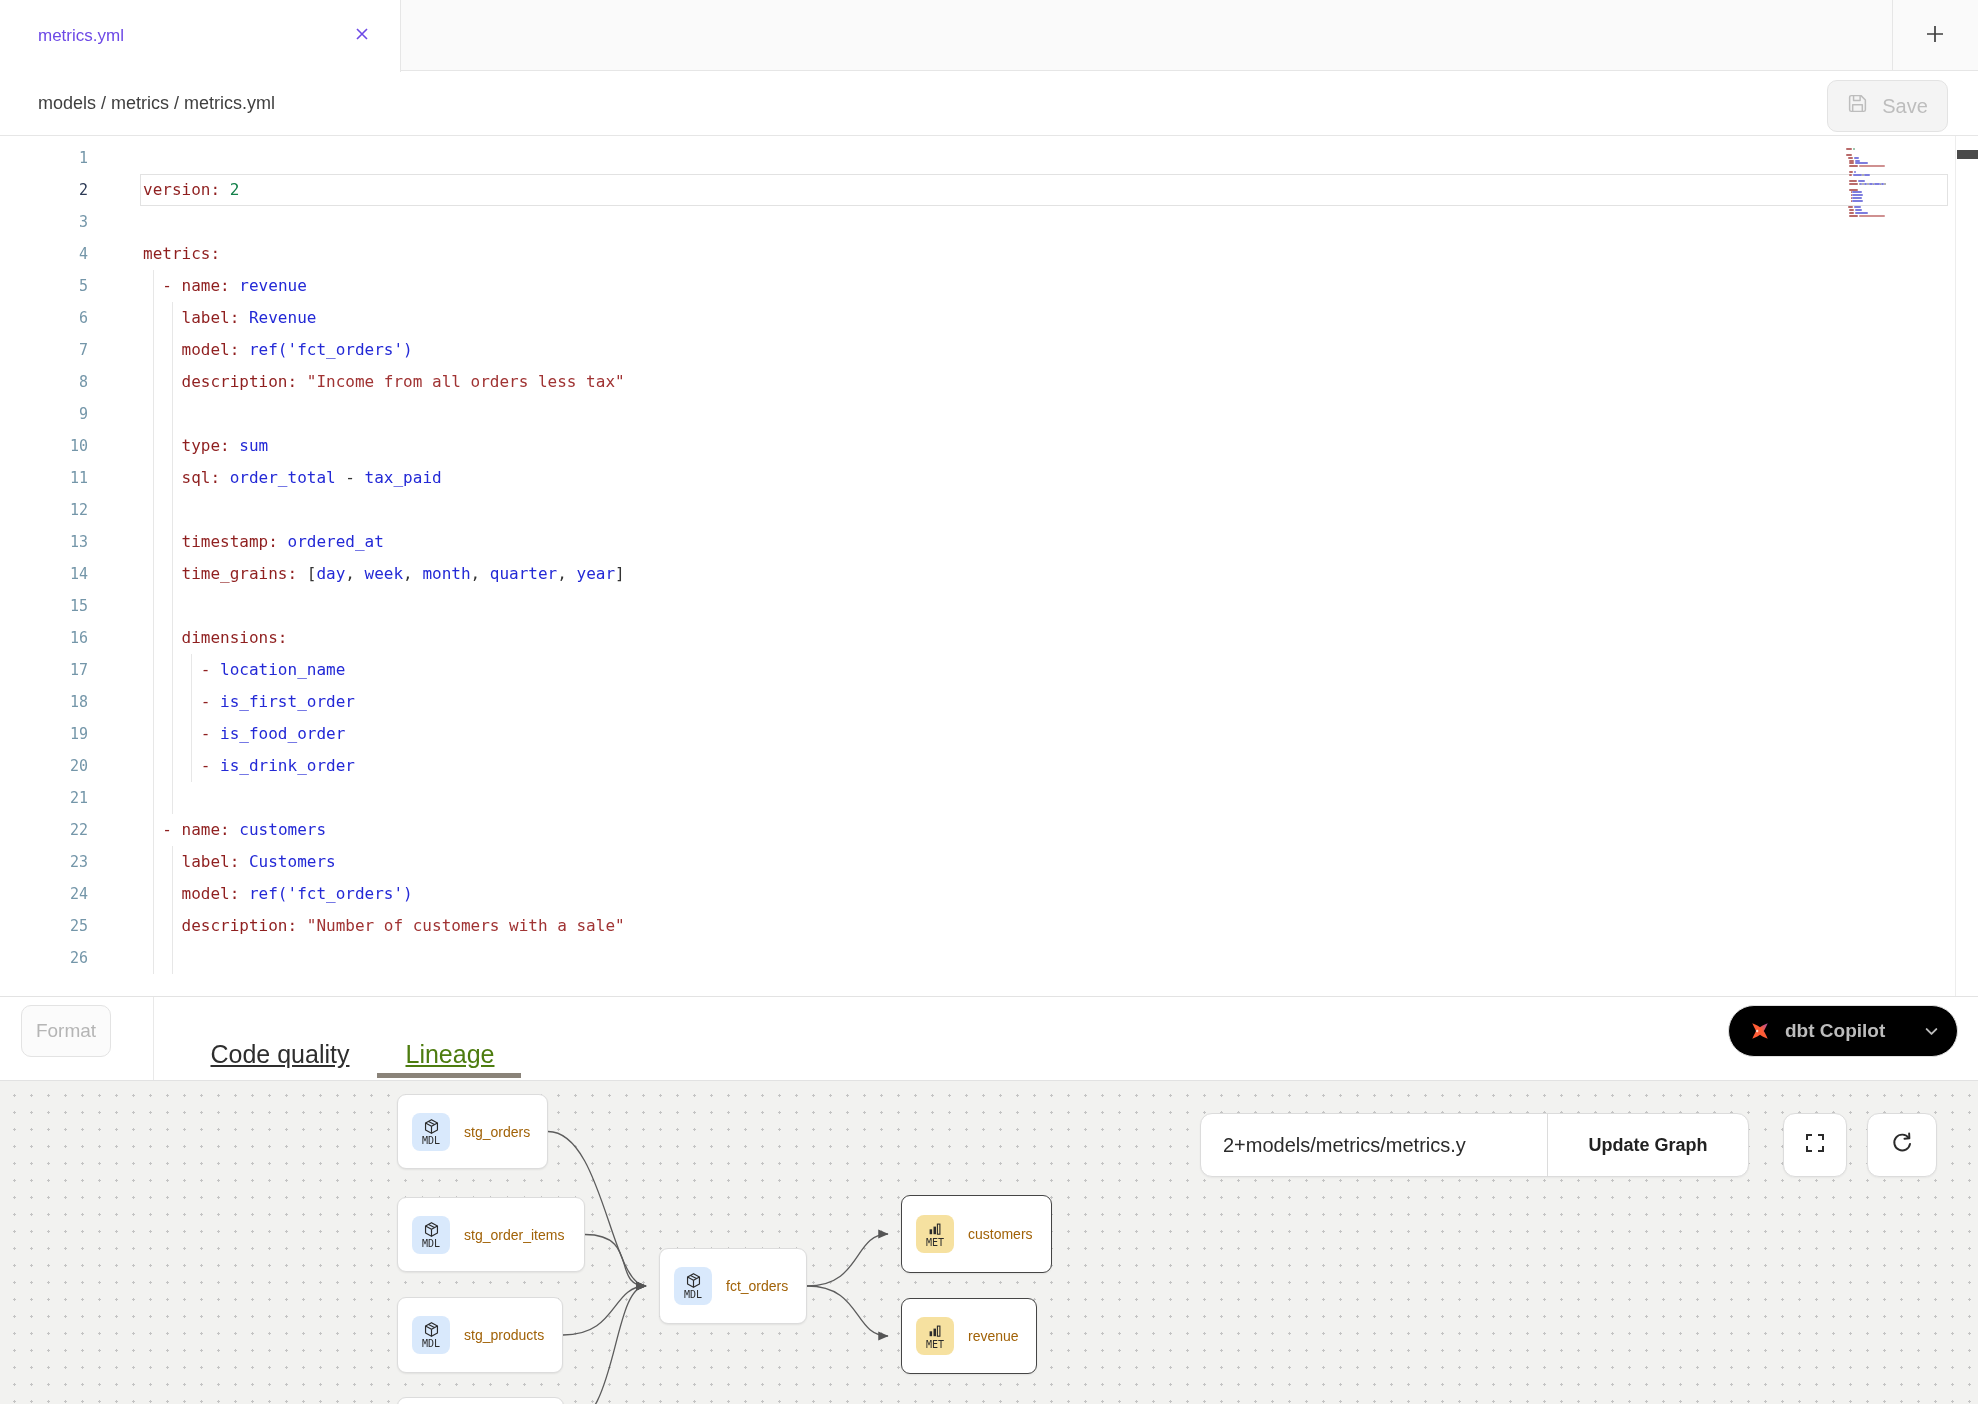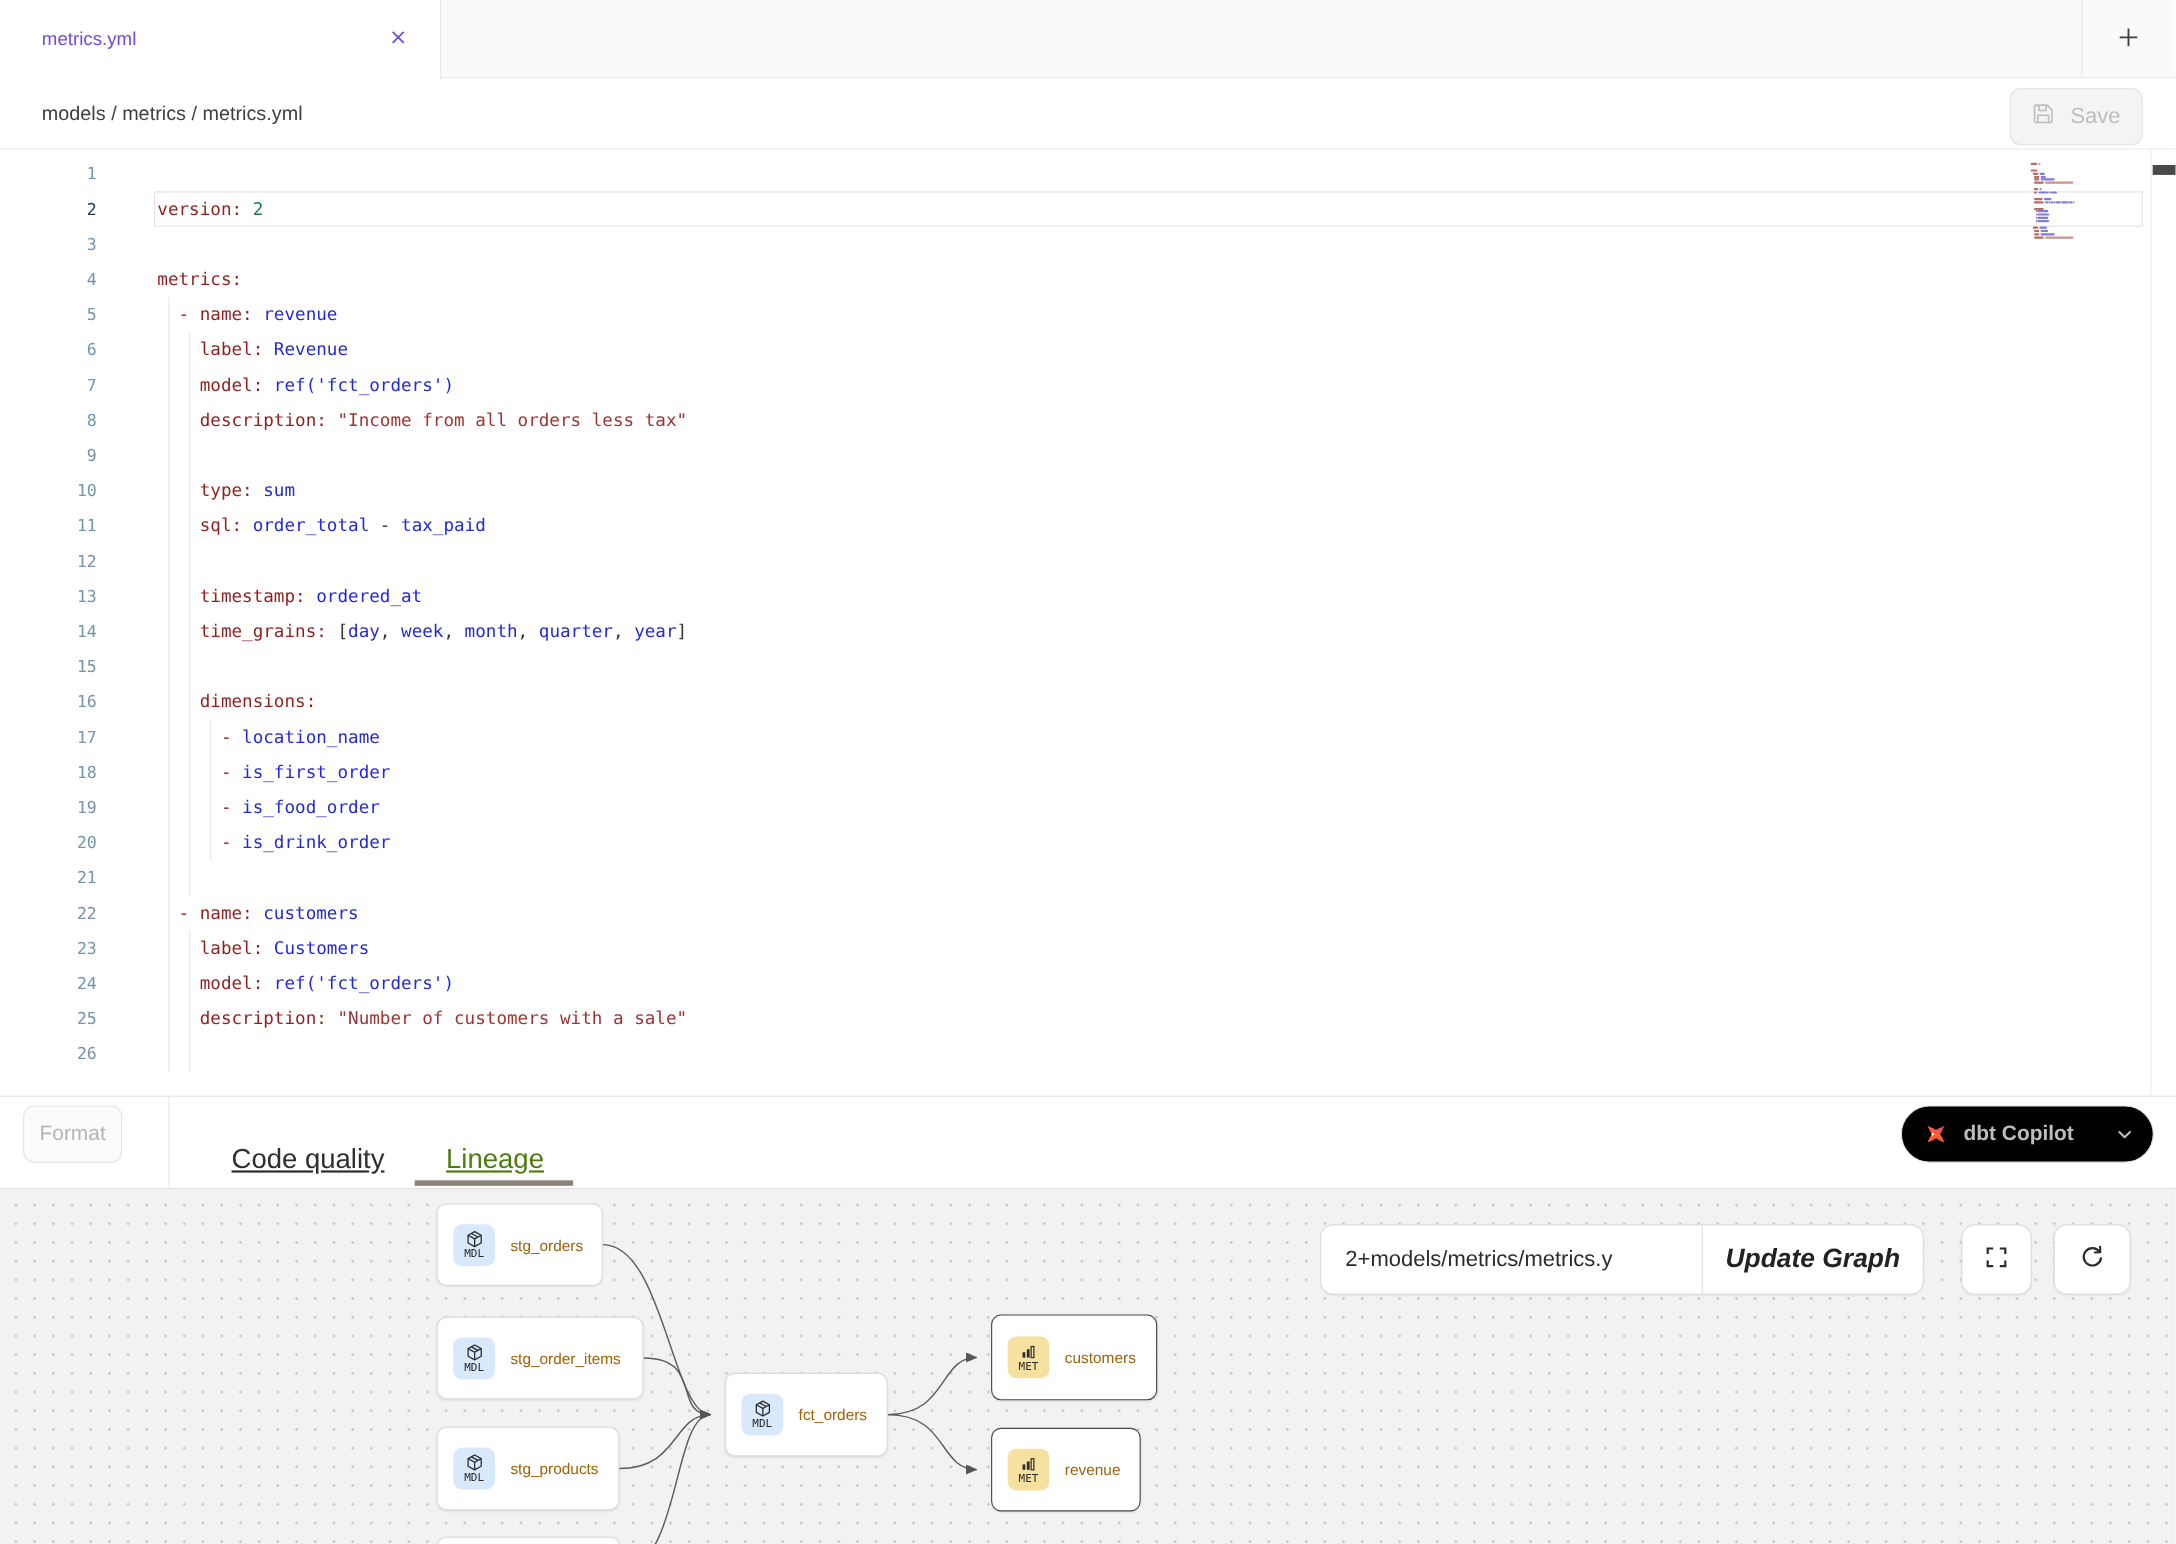--- a/index.html
+++ b/index.html
@@ -84,21 +84,21 @@
   .node-title { font-size:14px; color:#a16207; white-space:nowrap; }
 
   #graph-controls { left:1200px; top:32px; width:549px; height:64px; background:#fff;
                     border:1px solid #dcdcdc; border-radius:12px; display:flex;
                     box-shadow:0 1px 2px rgba(0,0,0,.05); }
   #graph-filter { width:346px; height:100%; border:none; outline:none; background:transparent;
                   font-size:20px; color:#2b2b2b; padding:0 10px 0 22px;
                   font-family:"Liberation Sans", sans-serif; }
   #graph-controls .vsep { width:1px; height:100%; background:#dcdcdc; }
   #update-graph-btn { flex:1; display:flex; align-items:center; justify-content:center;
-                      font-size:24px; font-weight:600; color:#222; cursor:pointer;font-style:italic; }
+                      font-size:18px; font-weight:600; color:#222; cursor:pointer; }
   .sq-btn { position:absolute; top:32px; height:64px; background:#fff;
             border:1px solid #dcdcdc; border-radius:12px; display:flex;
             align-items:center; justify-content:center;
             box-shadow:0 1px 2px rgba(0,0,0,.05); cursor:pointer; }
   #fullscreen-btn { left:1783px; width:64px; }
   #refresh-btn { left:1867px; width:70px; }
 </style>
 </head>
 <body>
 

